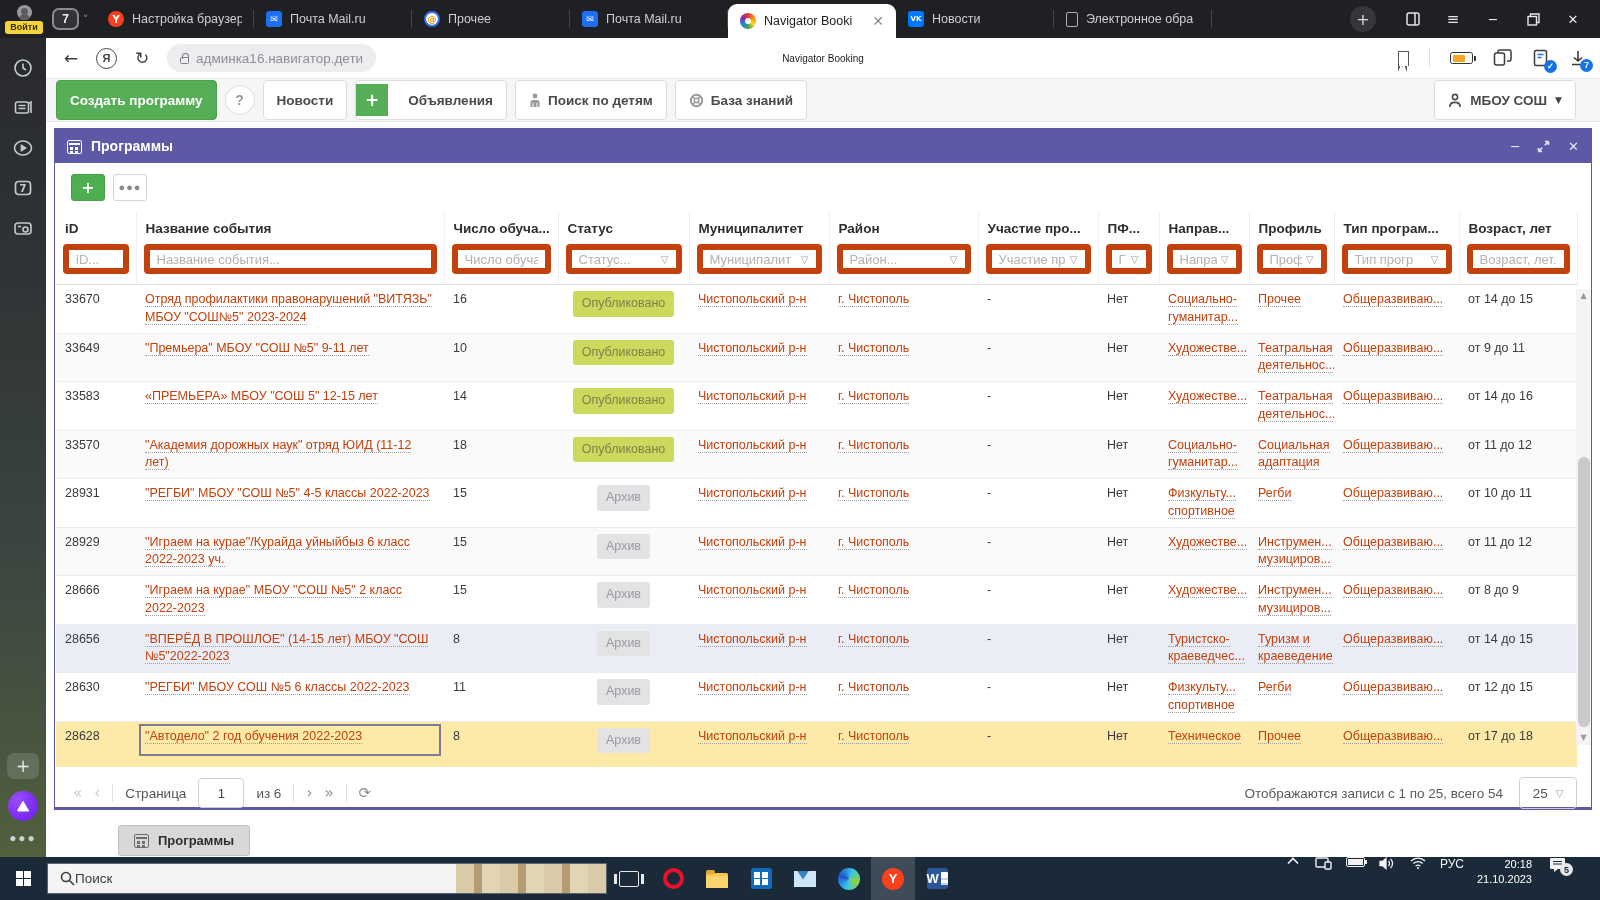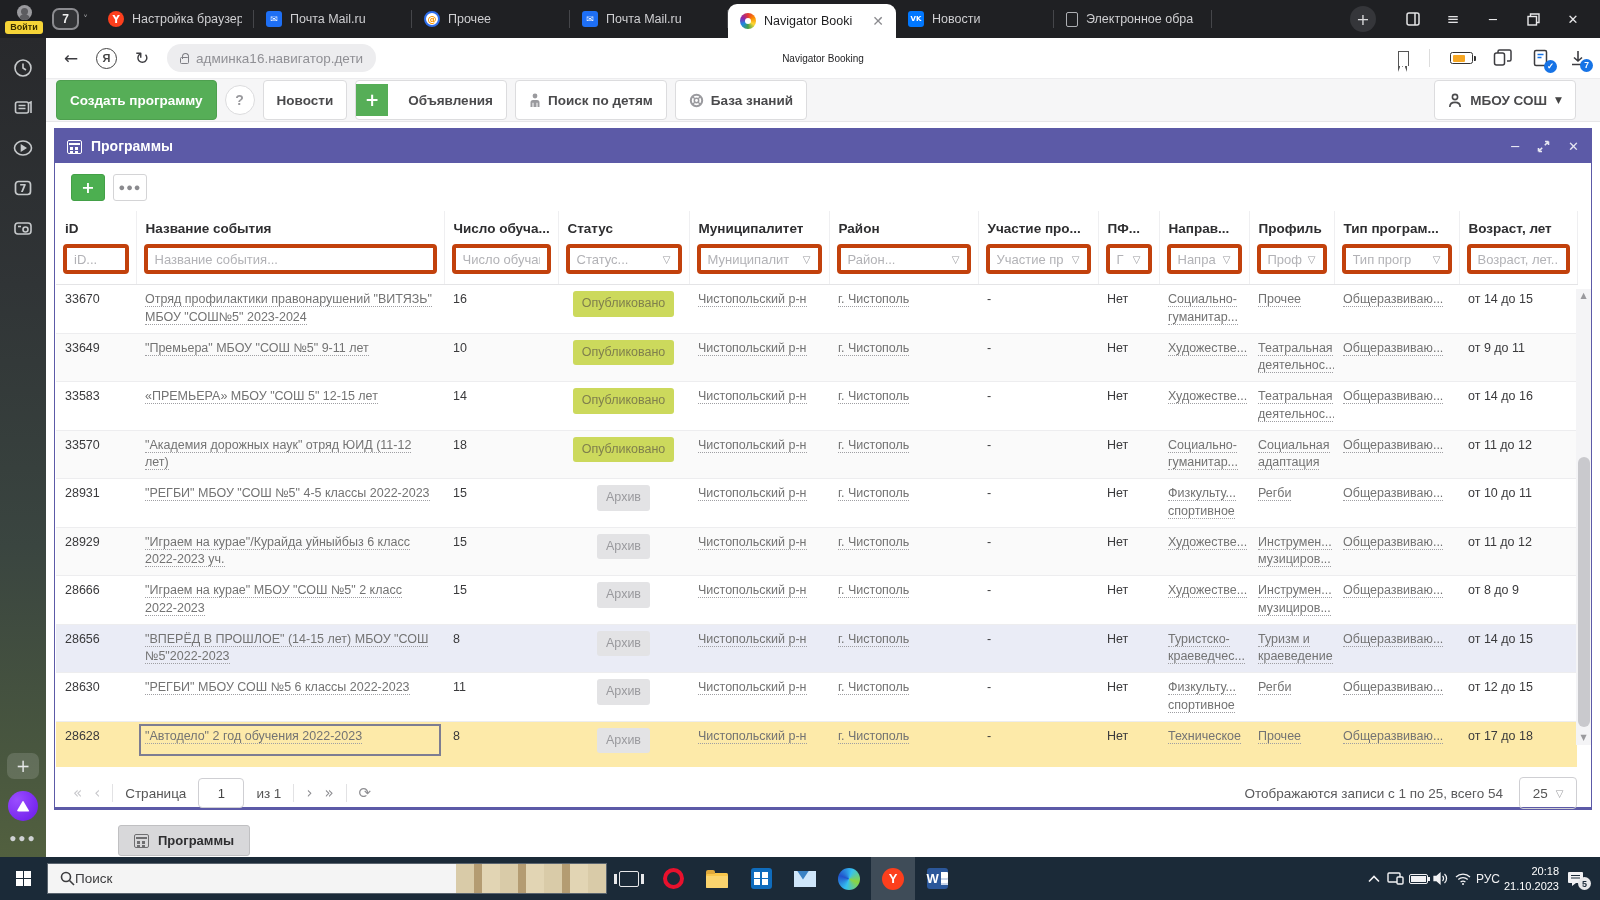--- a/index.html
+++ b/index.html
@@ -92,30 +92,30 @@
 .cal-gray{border-color:#6e6e70}.cal-gray::before{background:#6e6e70}.cal-gray::after{background:#6e6e70;box-shadow:5px 0 0 #6e6e70,0 4px 0 #6e6e70,5px 4px 0 #6e6e70}
 .panel-toolbar{height:48px;display:flex;align-items:center;gap:8px;padding:0 0 0 16px;flex:none}
 .ptb-plus{width:34px;height:27px;background:#4caf50;border:1px solid #43a047;border-radius:3px;color:#fff;font-size:16px;font-weight:bold;display:flex;align-items:center;justify-content:center}
 .ptb-more{width:34px;height:27px;background:#fff;border:1px solid #d4d4d6;border-radius:3px;color:#8a8a8e;font-size:11px;display:flex;align-items:center;justify-content:center;letter-spacing:1px}
 
 
 .table-wrap{position:relative;flex:none;padding-left:0}
 table{border-collapse:collapse;table-layout:fixed;width:1521px;margin-left:1px}
 thead th{text-align:left;font-size:13.5px;font-weight:bold;color:#2e2e30;padding:10px 9px 6px;border-right:1px solid #efeff1;white-space:nowrap;overflow:hidden}
 thead tr.filters th{padding:2px 7px 10px;border-bottom:1px solid #e4e4e6}
-.fbox{border:4px solid #c2410c;border-radius:4px;height:30px;display:flex;align-items:center;padding:0 7px;background:#fff;gap:4px}
+.fbox{border:6px solid #c2410c;border-radius:4px;height:30px;display:flex;align-items:center;padding:0 7px;background:#fff;gap:4px}
 .fbox input{border:0;outline:none;width:100%;min-width:0;font-size:13px;color:#555;font-family:"Liberation Sans",sans-serif;background:transparent}
 .fbox input::placeholder{color:#b2b2b6}
 .fbox .ddc{color:#9a9a9e;font-size:10px;flex:none}
 tbody td{padding:6px 9px;font-size:12.5px;color:#3a3a3c;vertical-align:top;border-top:1px solid #ededef;line-height:1.42;overflow:hidden}
 tbody tr{height:46px}
 tbody tr:nth-child(even){background:#fafafa}
 tbody tr.lavender{background:#eaecf6}
 tbody tr.selected{background:#fdeaa9}
-.lnk{color:#737373;border-bottom:1px dotted #9f9fa3;cursor:pointer}
+.lnk{color:#c2410c;border-bottom:1px dotted #9f9fa3;cursor:pointer}
 .namebox{display:block}
 tr.selected .namebox{border:2px solid #7d7d92;margin:-4px -6px;padding:2px 4px;min-height:32px}
 .badge{display:inline-block;padding:4px 9px;border-radius:3px;font-size:12.5px}
 .badge.published{background:#ccd95c;color:#80804d}
 .badge.archive{background:#e3e3e5;color:#9a9a9e}
 .c-status{text-align:center}
 td.c-num{color:#3a3a3c}
 
 .vscroll{position:absolute;top:78px;right:0;width:15px;height:456px;background:#f4f4f6;display:flex;flex-direction:column;align-items:center}
 .vs-arrow{color:#9a9a9e;font-size:8px;line-height:14px;flex:none}
@@ -157,21 +157,21 @@
 .folder::after{content:"";position:absolute;inset:3px 0 0 0;background:#fbd46e;border-radius:1px}
 .store{width:21px;height:21px;background:#0f6cbd;border-radius:3px;display:grid;place-items:center}
 .store i{display:grid;grid-template-columns:6px 6px;grid-template-rows:6px 6px;gap:1.5px}
 .store i b{background:#fff}
 .mailapp{width:22px;height:16px;background:#cfe6fa;position:relative;overflow:hidden}
 .mailapp::after{content:"";position:absolute;left:-3px;top:-9px;width:24px;height:18px;background:#3b82c4;clip-path:polygon(0 0,100% 0,50% 100%)}
 .edge{width:22px;height:22px;border-radius:50%;background:conic-gradient(from 200deg,#35c1f1,#2052cc,#35c1f1,#8bd53f,#35c1f1)}
 .yicon{width:22px;height:22px;border-radius:50%;background:#fc3f1d;color:#fff;display:flex;align-items:center;justify-content:center;font-size:13px;font-weight:bold}
 .wordicon{width:21px;height:21px;background:#2b579a;border-radius:3px;color:#fff;display:flex;align-items:center;justify-content:center;font-size:13px;font-weight:bold}
 .wordicon::after{content:"";width:7px;height:13px;background:#fff;margin-left:2px;border-radius:0 1px 1px 0;box-shadow:inset 0 -2px 0 #c8d4e8,inset 0 -5px 0 #fff,inset 0 -7px 0 #c8d4e8}
-.tray{margin-left:auto;display:flex;align-items:center;gap:4px;padding-right:10px}
+.tray{margin-left:auto;display:flex;align-items:flex-start;gap:13px;padding-right:28px}
 .tray-ico{color:#f2f2f4;display:flex;align-items:center;justify-content:center;width:18px}
 .tray-batt{width:19px;height:10px;border:1.5px solid #f2f2f4;border-radius:2px;position:relative;background:#f2f2f4;background-clip:content-box;padding:1px}
 .tray-batt::after{content:"";position:absolute;right:-3.5px;top:2px;width:2px;height:4px;background:#f2f2f4}
 .lang{font-size:12px;color:#f2f2f4}
 .clockstack{text-align:right;font-size:11px;line-height:1.35;color:#fff}
 .notif{position:relative;margin-left:3px;margin-right:6px}
 .notif-badge{position:absolute;right:-7px;bottom:-4px;width:13px;height:13px;border-radius:50%;background:#e8e8ea;color:#1b2a38;font-size:9px;font-weight:bold;display:flex;align-items:center;justify-content:center}
 svg{display:block}
 </style>
 </head>
@@ -650,21 +650,21 @@
             <span class="vs-arrow g">▼</span>
           </div>
         </div>
 
         <div class="pagination">
           <span class="pg-ico dim g">«</span>
           <span class="pg-ico dim g">‹</span>
           <span class="pg-divider"></span>
           <span class="pg-label">Страница</span>
           <input class="pg-input" value="1" style="">
-          <span class="pg-label">из 1</span>
+          <span class="pg-label">из 6</span>
           <span class="pg-divider"></span>
           <span class="pg-ico g">›</span>
           <span class="pg-ico g">»</span>
           <span class="pg-divider"></span>
           <span class="pg-ico g">⟳</span>
           <span class="pg-right">
             <span class="pg-info">Отображаются записи с 1 по 25, всего 54</span>
             <span class="pg-size">
               <span>25</span>
               <span class="ddc g" style="color:#9a9a9e;font-size:10px">▽</span>

